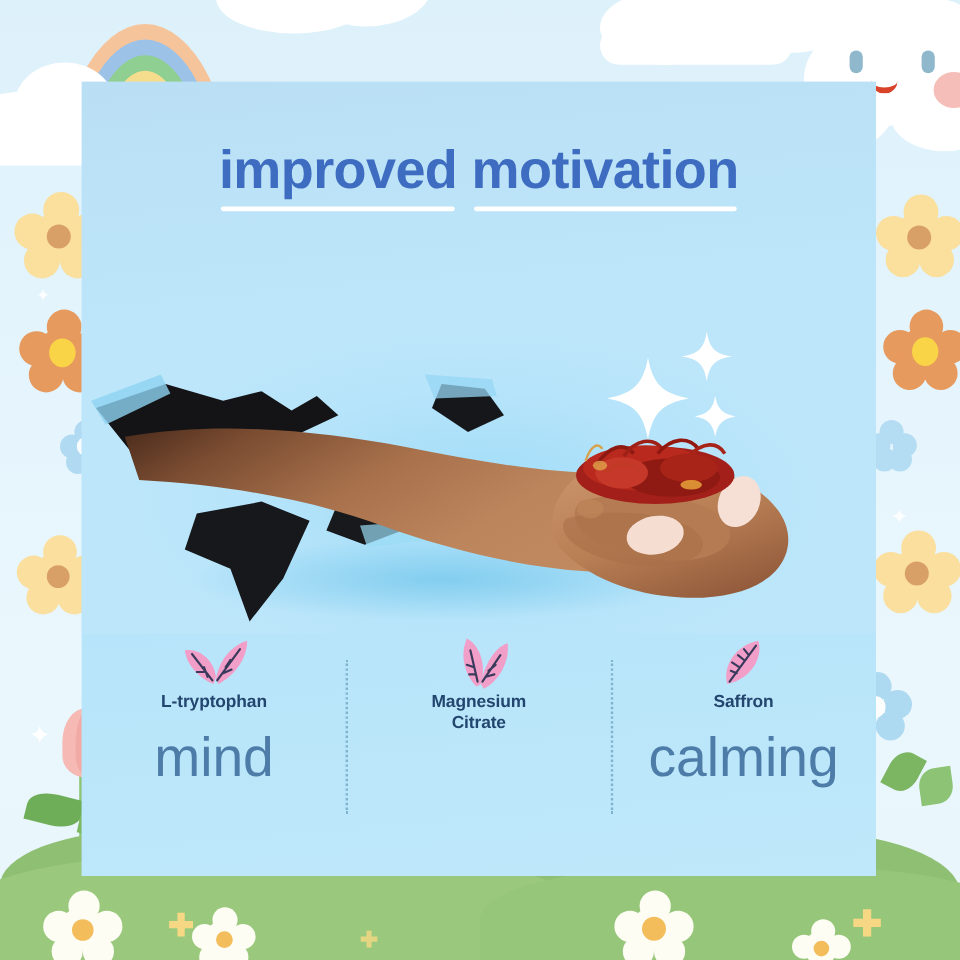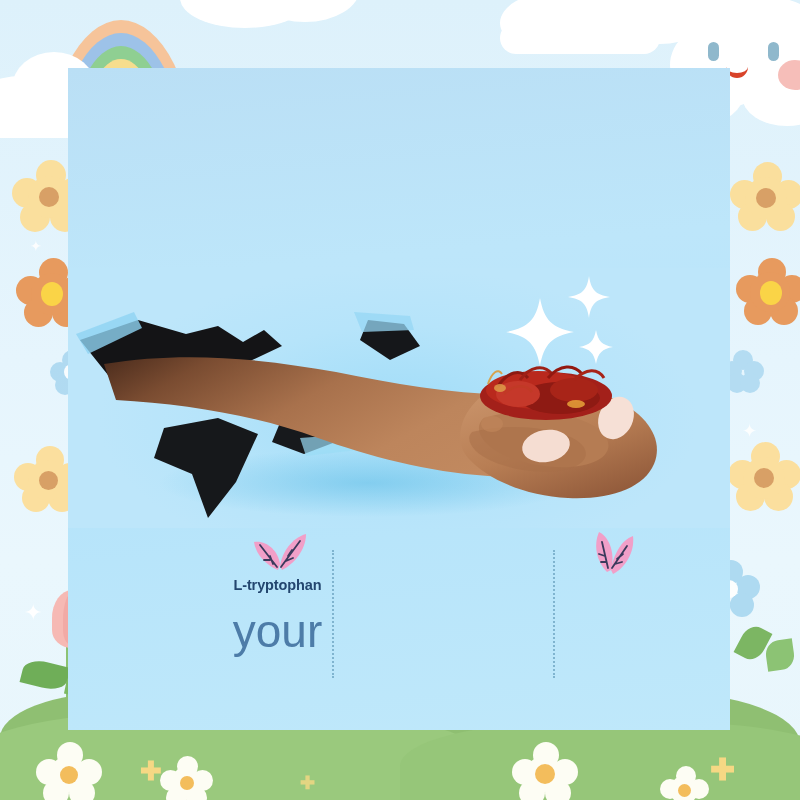--- a/index.html
+++ b/index.html
@@ -49,21 +49,21 @@
             letter-spacing:-0.5px;}
   .hl-line{display:block;}
   .ul-wrap{display:inline-block;position:relative;}
   .ul-wrap::after{content:"";position:absolute;left:2px;right:2px;bottom:-7px;
                   height:4px;background:#ffffff;border-radius:2px;}
 
   
   .photo{position:absolute;left:0;top:200px;width:662px;height:260px;}
 
   
-  .cols{position:absolute;left:0;top:460px;width:662px;height:202px;display:flex;margin-left:44px;}
+  .cols{position:absolute;left:0;top:460px;width:662px;height:202px;display:flex;}
   .col{flex:1;position:relative;display:flex;flex-direction:column;align-items:center;}
   .col-ico{height:46px;width:60px;position:relative;margin-top:2px;}
   .col-label{color:#23466f;font-size:14.5px;font-weight:bold;line-height:1.25;
              text-align:center;letter-spacing:-0.1px;}
   .col-word{color:#4d7ca8;font-size:46px;line-height:1;font-weight:normal;margin-top:14px;}
   .divider{position:absolute;top:22px;width:0;height:128px;
            border-left:2px dotted #7fb4cf;}
 </style>
 </head>
 <body>
@@ -272,20 +272,24 @@
   <div class="sparkle" style="left:710px;top:752px;font-size:30px;">✚</div>
   <div class="sparkle" style="left:300px;top:772px;font-size:18px;opacity:.8;">✚</div>
 
   <div class="wsparkle" style="left:24px;top:600px;color:#ffffff;font-size:22px;">✦</div>
   <div class="wsparkle" style="left:742px;top:420px;color:#ffffff;font-size:18px;opacity:.9;">✦</div>
   <div class="wsparkle" style="left:30px;top:238px;color:#ffffff;font-size:14px;opacity:.9;">✦</div>
 
   <div class="card">
 
     <div class="headline">
+      <span class="hl-line">
+        <span class="ul-wrap">improved</span>
+        <span class="ul-wrap">motivation</span>
+      </span>
     </div>
 
     <div class="photo">
 
       <div style="position:absolute;left:0;top:0;width:662px;height:260px;
                   background:radial-gradient(ellipse 300px 150px at 330px 150px,#9fdcf8 0%,#b6e4fa 62%,#bde6fa 100%);"></div>
 
       <svg width="662" height="260" viewBox="0 0 662 260" style="position:absolute;left:0;top:0;">
         <defs>
           <linearGradient id="armg" x1="0" y1="0" x2="1" y2="0.4">
@@ -379,30 +383,44 @@
       <div class="col">
         <div class="col-ico">
           <svg width="60" height="46" viewBox="0 0 60 46">
             <path d="M30,40 C20,36 8,26 6,12 C18,10 30,20 32,34 Z" fill="#f19fc8"></path>
             <path d="M32,36 C34,22 44,8 58,4 C58,20 46,34 34,40 Z" fill="#f19fc8"></path>
             <path d="M29,37 L12,15 M22,30 L16,30 M25,34 L22,26" stroke="#3a3a5c" stroke-width="1.8" fill="none" stroke-linecap="round"></path>
             <path d="M33,37 L52,11 M40,26 L44,20 M38,31 L45,28" stroke="#3a3a5c" stroke-width="1.8" fill="none" stroke-linecap="round"></path>
           </svg>
         </div>
         <div class="col-label">L-tryptophan</div>
-        <div class="col-word">your</div>
+        <div class="col-word">mind</div>
       </div>
 
       <div class="col">
         <div class="col-ico">
           <svg width="60" height="46" viewBox="0 0 60 46">
             <path d="M28,42 C18,32 14,16 20,2 C32,8 36,26 32,40 Z" fill="#f19fc8"></path>
             <path d="M32,40 C34,26 42,10 54,6 C56,22 46,38 34,44 Z" fill="#f19fc8"></path>
             <path d="M29,38 L23,12 M26,26 L20,24 M27,32 L22,32" stroke="#3a3a5c" stroke-width="1.8" fill="none" stroke-linecap="round"></path>
             <path d="M33,38 L48,16 M38,29 L44,24 M36,34 L43,32" stroke="#3a3a5c" stroke-width="1.8" fill="none" stroke-linecap="round"></path>
           </svg>
         </div>
+        <div class="col-label">
+          <span>Magnesium</span><br>
+          <span>Citrate</span>
+        </div>
       </div>
 
+      <div class="col">
+        <div class="col-ico">
+          <svg width="60" height="46" viewBox="0 0 60 46">
+            <path d="M16,40 C12,26 22,8 42,4 C46,18 36,36 16,40 Z" fill="#f19fc8"></path>
+            <path d="M18,38 L40,8 M26,26 L20,22 M30,20 L25,16 M24,31 L19,29 M34,16 L30,11" stroke="#3a3a5c" stroke-width="1.8" fill="none" stroke-linecap="round"></path>
+          </svg>
+        </div>
+        <div class="col-label">Saffron</div>
+        <div class="col-word">calming</div>
+      </div>
 
     </div>
   </div>
 </div>
 
 </body></html>

